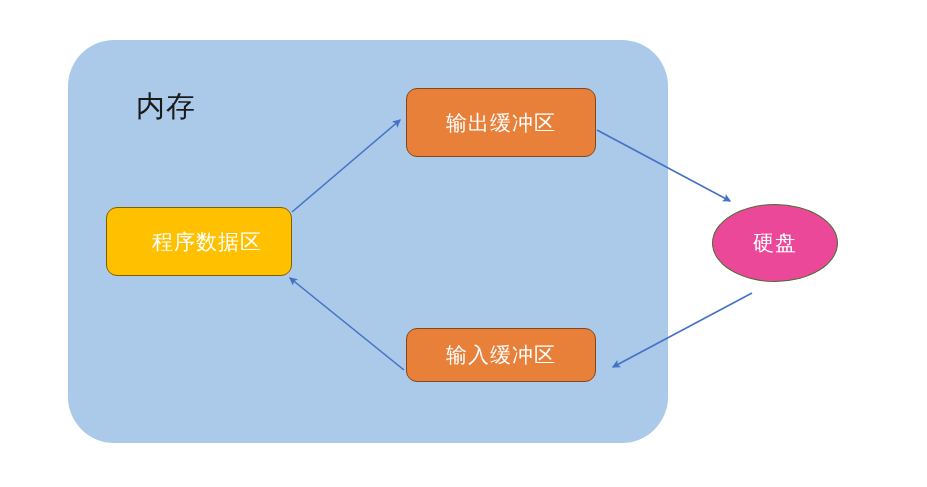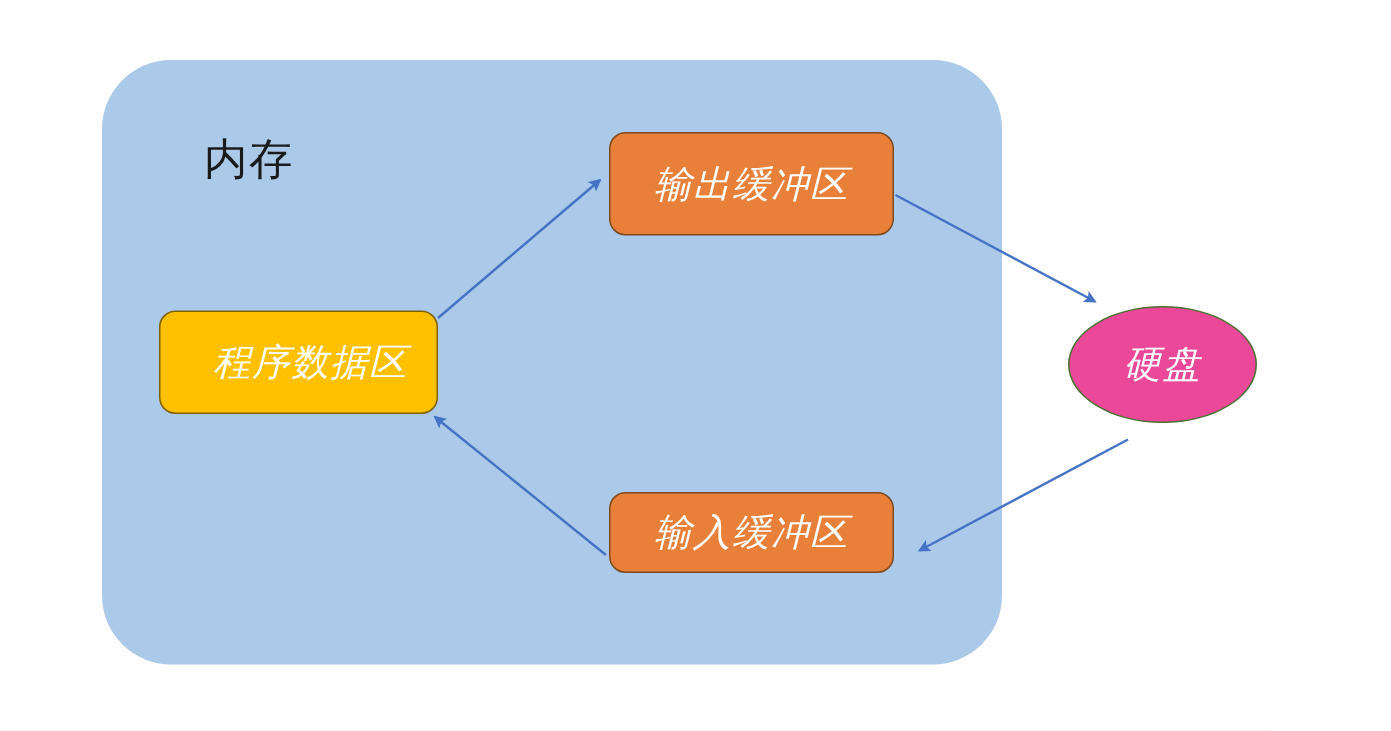--- a/index.html
+++ b/index.html
@@ -44,25 +44,24 @@
     letter-spacing: 1px;
     white-space: nowrap;
   }
   .node {
     position: absolute;
     display: flex;
     align-items: center;
     justify-content: center;
     box-sizing: border-box;
     color: #FFFFFF;
-    font-size: 25px;
+    font-size: 21px;
     line-height: 28px;
     letter-spacing: 1px;
     white-space: nowrap;
-    font-style: italic;
   }
   .node-program-data {
     left: 106px;
     top: 207px;
     width: 186px;
     height: 69px;
     background: #FFC000;
     border: 1px solid #7F6000;
     border-radius: 11px;
     padding-left: 16px;

